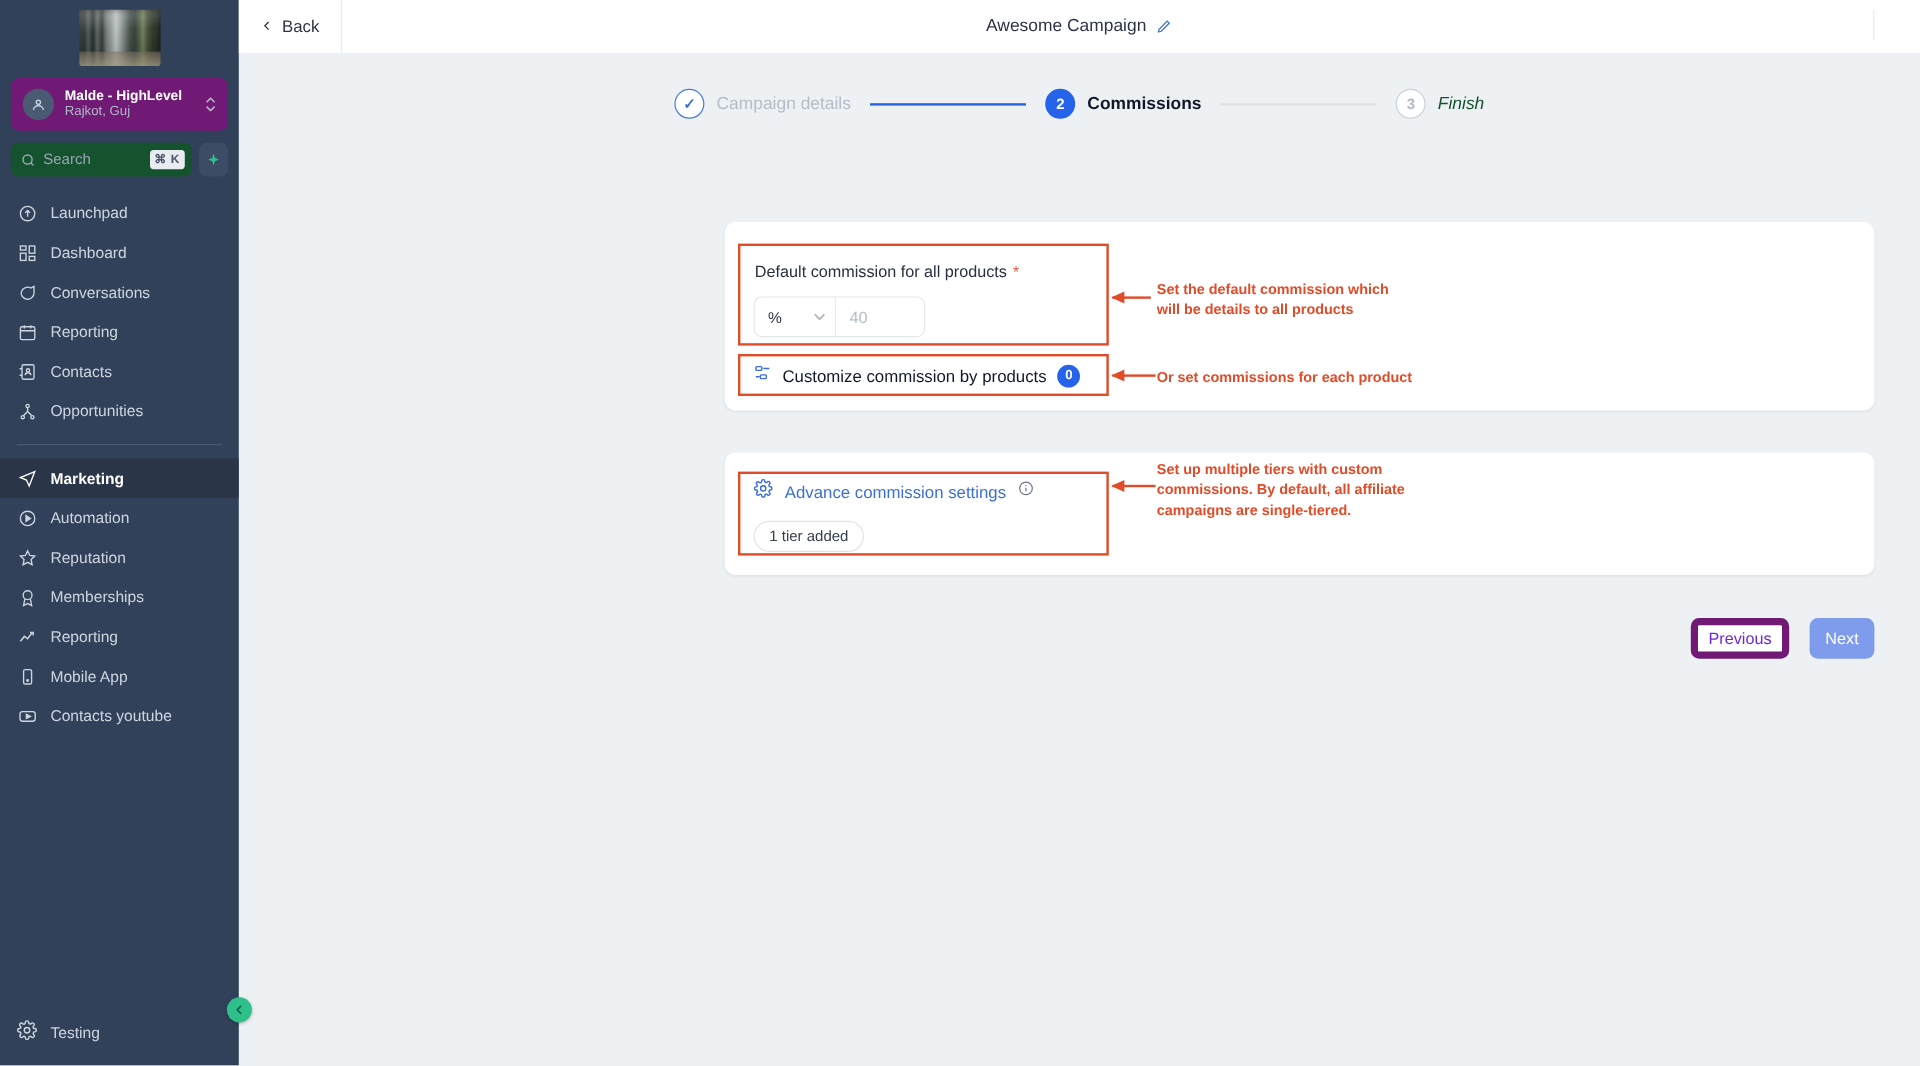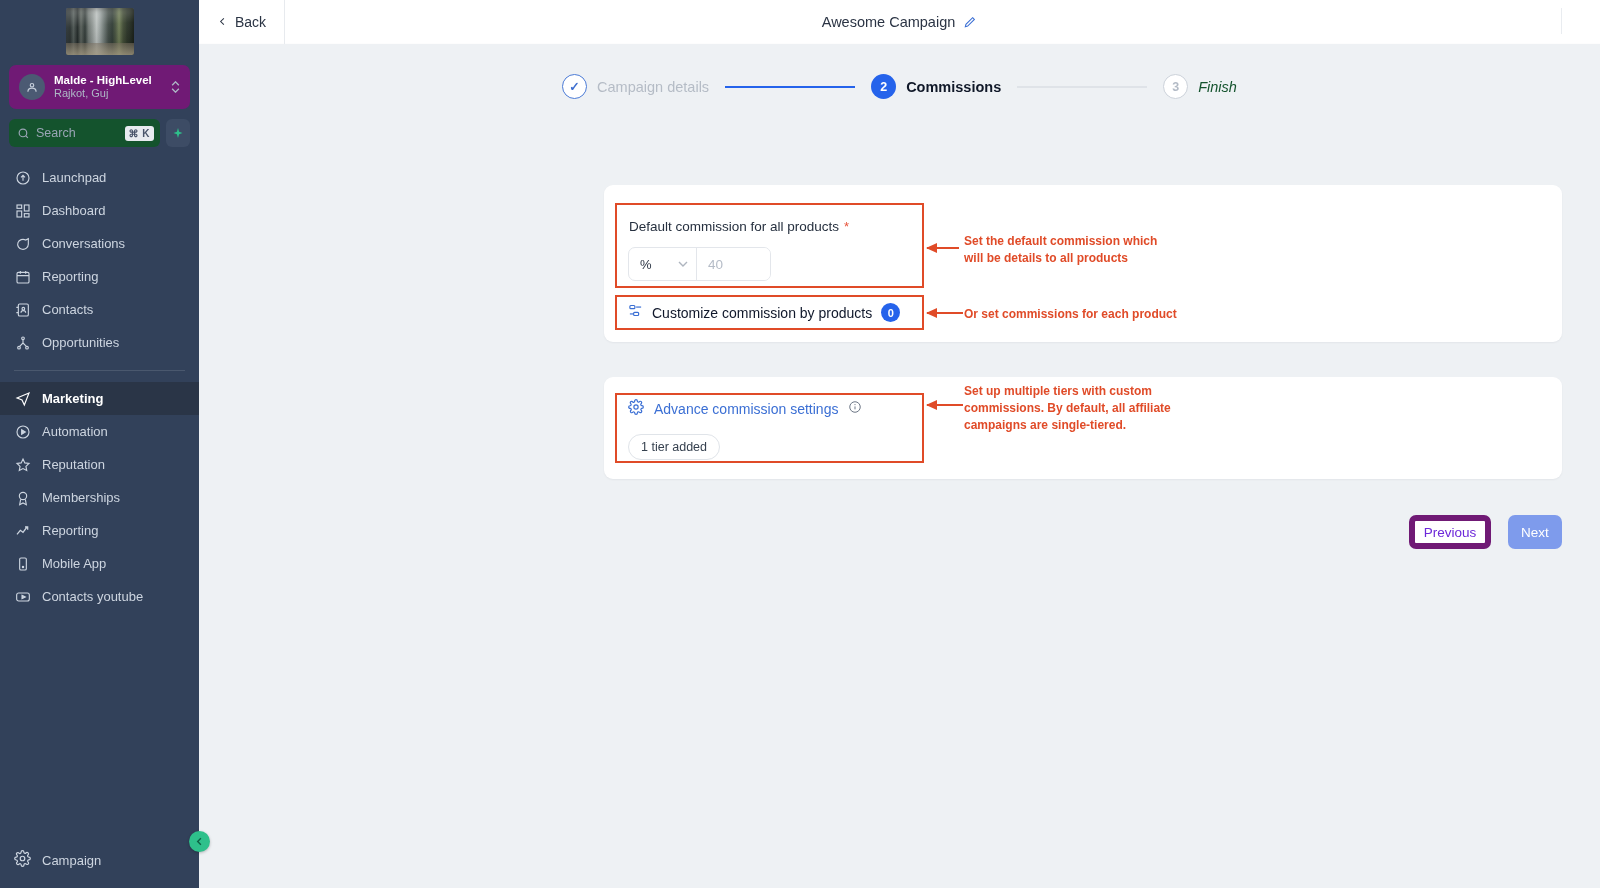--- a/index.html
+++ b/index.html
@@ -403,21 +403,21 @@
 
     </nav>
 
     <div class="settings-row">
       <span class="ico">
         <svg width="17" height="17" viewBox="0 0 24 24" fill="none" stroke="currentColor" stroke-width="1.7">
           <circle cx="12" cy="12" r="3.2"></circle>
           <path d="M19.4 15a1.6 1.6 0 00.3 1.8l.1.1a2 2 0 11-2.8 2.8l-.1-.1a1.6 1.6 0 00-1.8-.3 1.6 1.6 0 00-1 1.5V21a2 2 0 11-4 0v-.1a1.6 1.6 0 00-1-1.5 1.6 1.6 0 00-1.8.3l-.1.1a2 2 0 11-2.8-2.8l.1-.1a1.6 1.6 0 00.3-1.8 1.6 1.6 0 00-1.5-1H3a2 2 0 110-4h.1a1.6 1.6 0 001.5-1 1.6 1.6 0 00-.3-1.8l-.1-.1a2 2 0 112.8-2.8l.1.1a1.6 1.6 0 001.8.3H9a1.6 1.6 0 001-1.5V3a2 2 0 114 0v.1a1.6 1.6 0 001 1.5 1.6 1.6 0 001.8-.3l.1-.1a2 2 0 112.8 2.8l-.1.1a1.6 1.6 0 00-.3 1.8V9a1.6 1.6 0 001.5 1H21a2 2 0 110 4h-.1a1.6 1.6 0 00-1.5 1z"></path>
         </svg>
       </span>
-      <span>Campaign</span>
+      <span>Testing</span>
     </div>
 
     <div class="collapse-btn">
       <svg width="11" height="11" viewBox="0 0 24 24" fill="none" stroke="#0e5f44" stroke-width="3">
           <path d="M15 5l-7 7 7 7"></path>
         </svg>
     </div>
   </aside>
 
   <main id="main">

